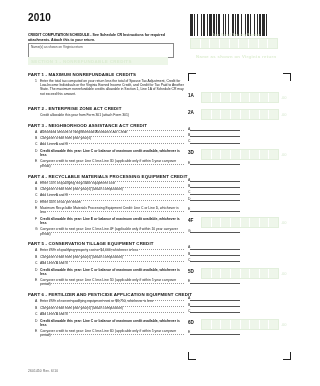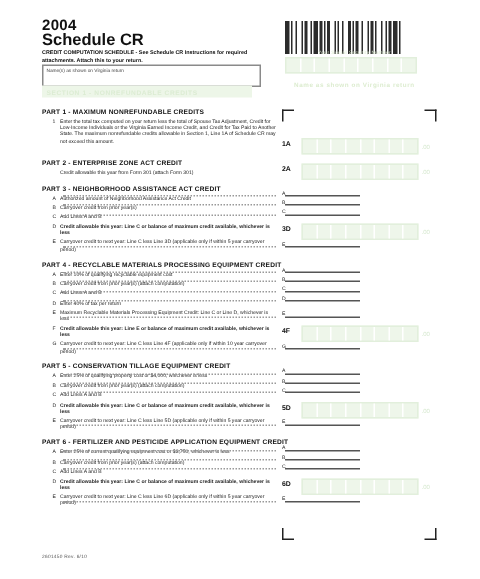--- a/index.html
+++ b/index.html
@@ -119,22 +119,21 @@
   .footer{
     position:absolute;left:28px;top:369px;
     font-size:3.2px;color:#555;letter-spacing:.2px;
   }
 </style>
 </head>
 <body>
 
 <div class="page">
 
-  <div class="hdr-year">2004</div>
-  <div class="hdr-title">Schedule CR</div>
+  <div class="hdr-year">2010</div>
   <div class="hdr-sub">CREDIT COMPUTATION SCHEDULE - See Schedule CR Instructions for required attachments. Attach this to your return.</div>
 
   <div class="namebox">
     <div class="namebox-label">Name(s) as shown on Virginia return</div>
   </div>
 
   <div class="barcode" id="barcode">
       <i style="width: 3px; background: rgb(43, 43, 43);"></i>
       <i style="width: 1px; background: transparent;"></i>
       <i style="width: 1px; background: rgb(43, 43, 43);"></i>

